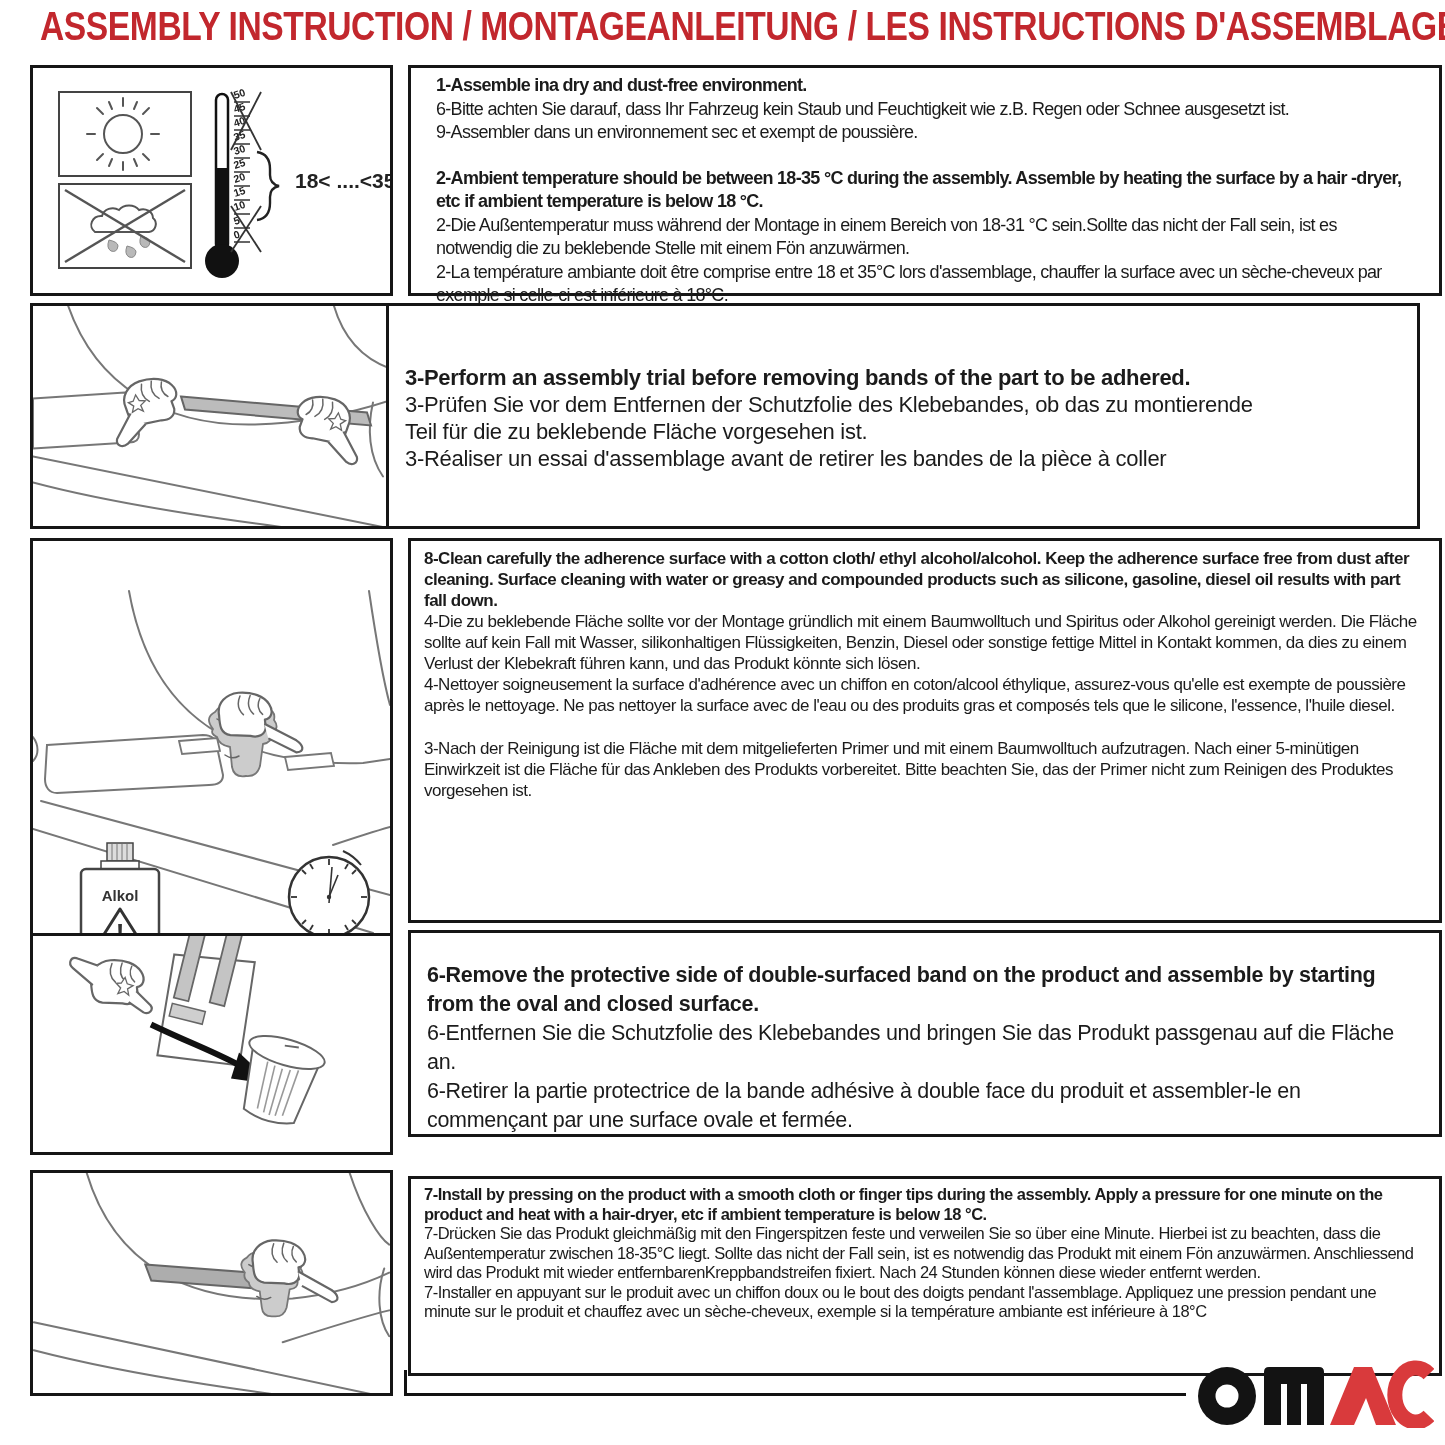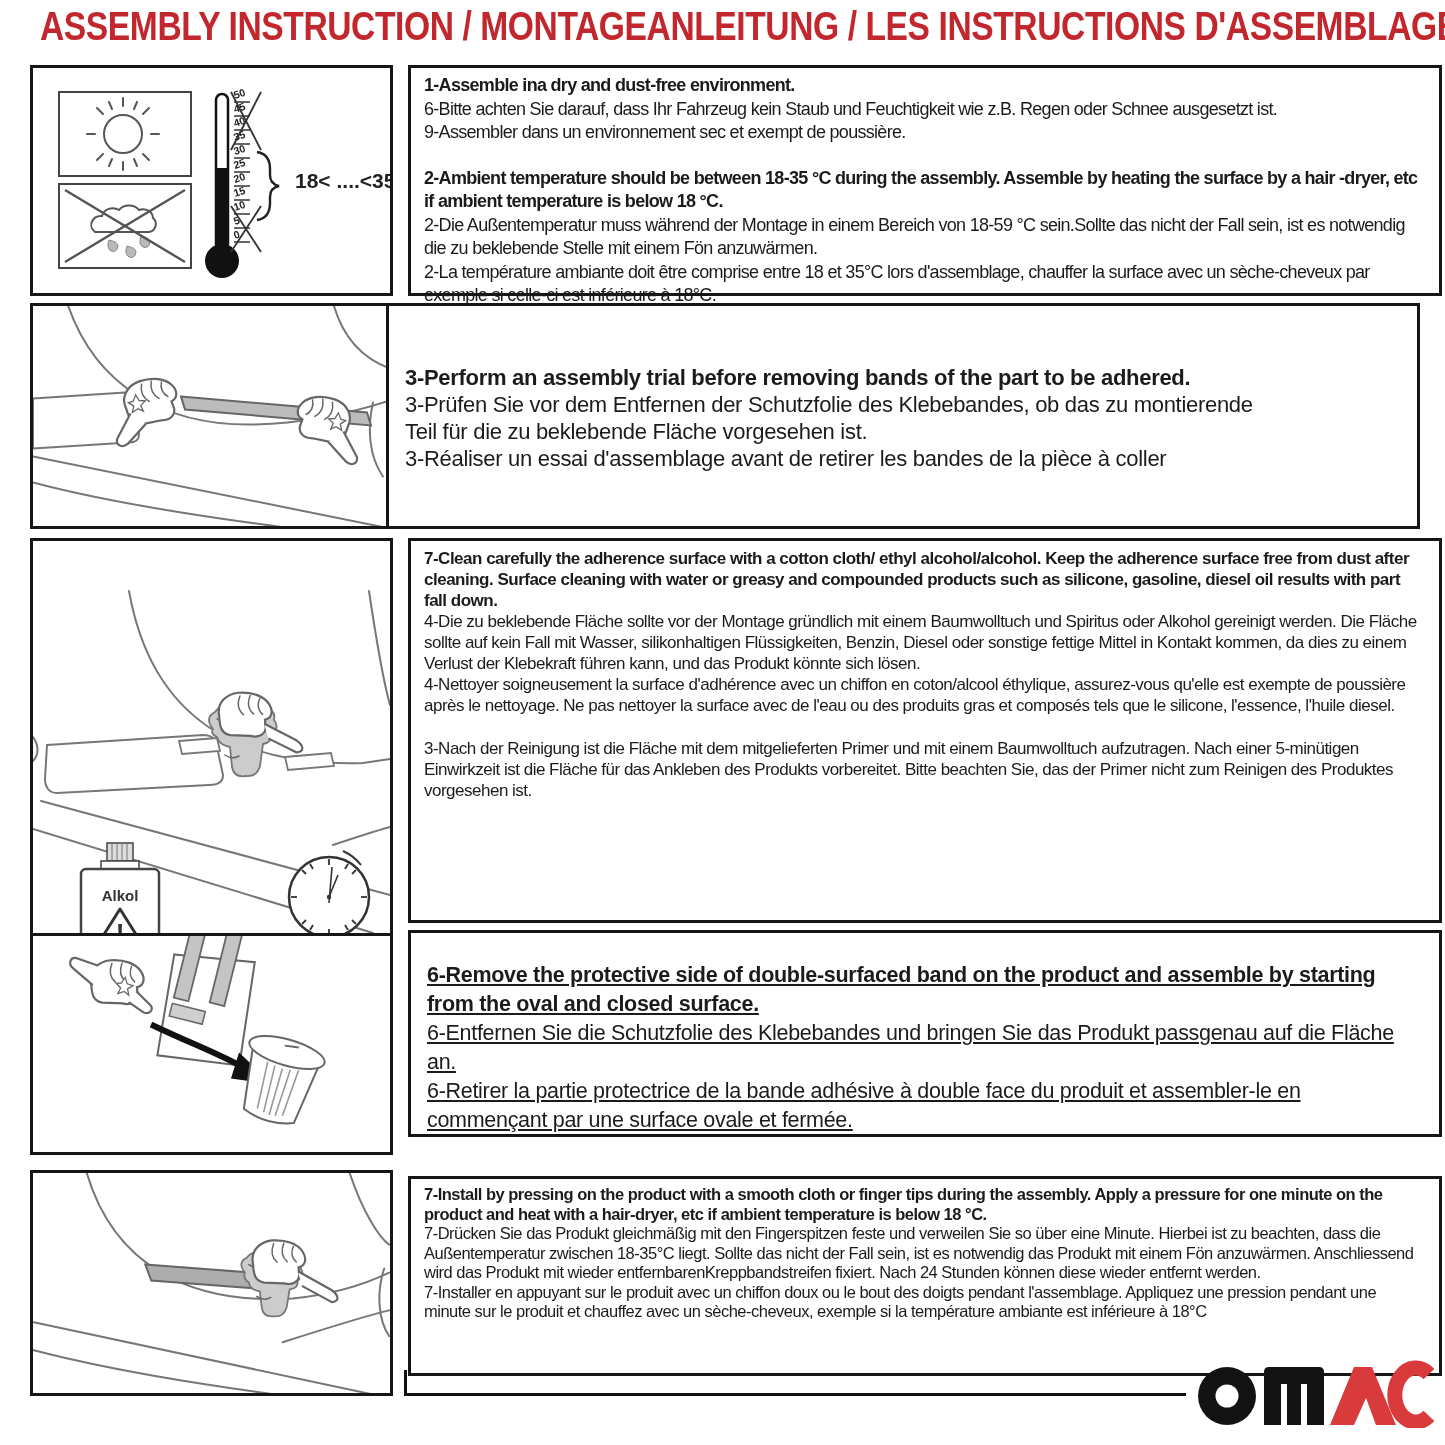--- a/index.html
+++ b/index.html
@@ -10,21 +10,21 @@
   .title{
     position:absolute;left:40px;top:4px;font-size:40px;font-weight:bold;
     color:#c2272d;white-space:nowrap;letter-spacing:-0.5px;
     transform:scaleX(0.84);transform-origin:left top;
   }
   .box{position:absolute;border:3px solid #161616;background:#fff;box-sizing:border-box;}
   .box svg{display:block;width:100%;height:100%;}
   .tb p{margin:0;}
   .en{font-weight:bold;}
   .gap{height:22px;}
-  .r1{font-size:18px;line-height:23.5px;letter-spacing:-0.7px;padding:6px 13px;}
+  .r1{font-size:18px;line-height:23.5px;letter-spacing:-0.7px;padding:6px 25px;}
   .r2{font-size:22px;line-height:27px;letter-spacing:-0.3px;padding:58px 16px 0 16px;}
   .r2 p{max-width:880px;}
   .r3{font-size:17px;line-height:21px;letter-spacing:-0.5px;padding:7px 13px;}
   .r4{font-size:21.5px;line-height:29px;letter-spacing:-0.3px;padding:28px 16px 0 16px;}
   .r4 p{max-width:1005px;}
   .r5{font-size:16.5px;line-height:19.5px;letter-spacing:-0.5px;padding:6px 13px;}
   .rule{position:absolute;left:404px;top:1393px;width:782px;height:3px;background:#111;}
   .rule-tick{position:absolute;left:404px;top:1370px;width:3px;height:26px;background:#111;}
   .logo{position:absolute;left:1196px;top:1358px;width:238px;height:70px;}
   .sketch{stroke:#777;stroke-width:2;fill:none;stroke-linecap:round;}
@@ -111,21 +111,21 @@
     </g>
   </svg>
 </div>
 
 <div class="box tb r1" style="left:408px;top:65px;width:1034px;height:231px;">
   <p class="en">1-Assemble ina dry and dust-free environment.</p>
   <p>6-Bitte achten Sie darauf, dass Ihr Fahrzeug kein Staub und Feuchtigkeit wie z.B. Regen oder Schnee ausgesetzt ist.</p>
   <p>9-Assembler dans un environnement sec et exempt de poussière.</p>
   <div class="gap"></div>
   <p class="en">2-Ambient temperature should be between 18-35 °C  during the assembly. Assemble by heating the surface by a hair -dryer, etc if ambient temperature is below 18 °C.</p>
-  <p>2-Die Außentemperatur muss während der Montage in einem Bereich von 18-59 °C  sein.Sollte das nicht der Fall sein, ist es notwendig die zu beklebende Stelle mit einem Fön anzuwärmen.</p>
+  <p>2-Die Außentemperatur muss während der Montage in einem Bereich von 18-31 °C  sein.Sollte das nicht der Fall sein, ist es notwendig die zu beklebende Stelle mit einem Fön anzuwärmen.</p>
   <p>2-La température ambiante doit être comprise entre 18 et 35°C lors d'assemblage, chauffer la surface avec un sèche-cheveux par exemple si celle-ci est inférieure à 18°C.</p>
 </div>
 
 <div class="box" style="left:30px;top:303px;width:363px;height:226px;">
   <svg viewBox="0 0 357 219">
     <path class="sketch" d="M34,-4 C62,80 132,120 222,118 C270,117 320,106 357,94"></path>
     <path class="sketch" d="M300,-4 C308,26 324,50 357,62"></path>
     <path class="sketch" d="M340,96 C334,122 336,150 350,170"></path>
     <path d="M0,92 L92,86 C100,86 102,90 102,96 L106,128 C106,134 102,136 96,136 L0,142 Z" fill="#fff" stroke="#777" stroke-width="2"></path>
     <polygon points="148,90 334,106 338,119 152,103" fill="#bcbcbc" stroke="#666" stroke-width="2"></polygon>
@@ -212,21 +212,21 @@
       <line x1="0" y1="6" x2="3" y2="-30" stroke="#333" stroke-width="1.6"></line>
       <line x1="0" y1="0" x2="9" y2="-22" stroke="#333" stroke-width="1.6"></line>
       <circle r="2.2" fill="#333"></circle>
       <path d="M14,-46 A48,48 0 0 1 32,-32" fill="none" stroke="#333" stroke-width="2"></path>
       <text x="2" y="70" text-anchor="middle" font-size="27" font-weight="bold" fill="#111">5min</text>
     </g>
   </svg>
 </div>
 
 <div class="box tb r3" style="left:408px;top:538px;width:1034px;height:385px;">
-  <p class="en">7-Clean carefully the adherence surface with a cotton cloth/ ethyl alcohol/alcohol. Keep the adherence surface free from dust after cleaning. Surface cleaning with water or greasy and compounded products such as silicone, gasoline, diesel oil results with part fall down.</p>
+  <p class="en">8-Clean carefully the adherence surface with a cotton cloth/ ethyl alcohol/alcohol. Keep the adherence surface free from dust after cleaning. Surface cleaning with water or greasy and compounded products such as silicone, gasoline, diesel oil results with part fall down.</p>
   <p>4-Die zu beklebende Fläche sollte vor der Montage gründlich mit einem Baumwolltuch und Spiritus oder Alkohol gereinigt werden. Die Fläche sollte auf kein Fall mit Wasser, silikonhaltigen Flüssigkeiten, Benzin, Diesel oder sonstige fettige Mittel in Kontakt kommen, da dies zu einem Verlust der Klebekraft führen kann, und das Produkt könnte sich lösen.</p>
   <p>4-Nettoyer soigneusement la surface d'adhérence avec un chiffon en coton/alcool éthylique, assurez-vous qu'elle est exempte de poussière après le nettoyage. Ne pas nettoyer la surface avec de l'eau ou des produits gras et composés tels que le silicone, l'essence, l'huile diesel.</p>
   <div class="gap"></div>
   <p>3-Nach der Reinigung ist die Fläche mit dem mitgelieferten Primer und mit einem Baumwolltuch aufzutragen. Nach einer 5-minütigen Einwirkzeit ist die Fläche für das Ankleben des Produkts vorbereitet. Bitte beachten Sie, das der Primer nicht zum Reinigen des Produktes vorgesehen ist.</p>
 </div>
 
 <div class="box" style="left:30px;top:933px;width:363px;height:222px;">
   <svg viewBox="0 0 357 215">
     <g transform="translate(150,16) rotate(14)">
       <path d="M-8,4 L72,-8 L82,96 L0,106 Z" fill="#fff" stroke="#666" stroke-width="2"></path>
@@ -251,21 +251,21 @@
         <line x1="0" y1="17" x2="0" y2="65"></line>
           <line x1="8" y1="16" x2="6" y2="64"></line>
         <line x1="16" y1="14" x2="13" y2="62"></line>
       </g>
       <ellipse cx="0" cy="0" rx="39" ry="13" fill="#fff" stroke="#666" stroke-width="2"></ellipse>
       <path d="M-4,-6 L10,-8" fill="none" stroke="#666" stroke-width="2"></path>
     </g>
   </svg>
 </div>
 
-<div class="box tb r4" style="left:408px;top:930px;width:1034px;height:207px;text-decoration:underline;">
+<div class="box tb r4" style="left:408px;top:930px;width:1034px;height:207px;">
   <p class="en">6-Remove the protective side of double-surfaced band on the product and assemble by starting from the oval and closed surface.</p>
   <p>6-Entfernen Sie die Schutzfolie des Klebebandes und bringen Sie das Produkt passgenau auf die Fläche an.</p>
   <p>6-Retirer la partie protectrice de la bande adhésive à double face du produit et assembler-le en commençant par une surface ovale et fermée.</p>
 </div>
 
 <div class="box" style="left:30px;top:1170px;width:363px;height:226px;">
   <svg viewBox="0 0 357 221">
     <path class="sketch" d="M52,-4 C80,96 160,132 260,126 C300,122 332,112 357,100"></path>
     <path class="sketch" d="M316,-4 C330,40 348,66 357,72"></path>
     <path class="sketch" d="M352,96 C344,120 346,148 357,164"></path>

